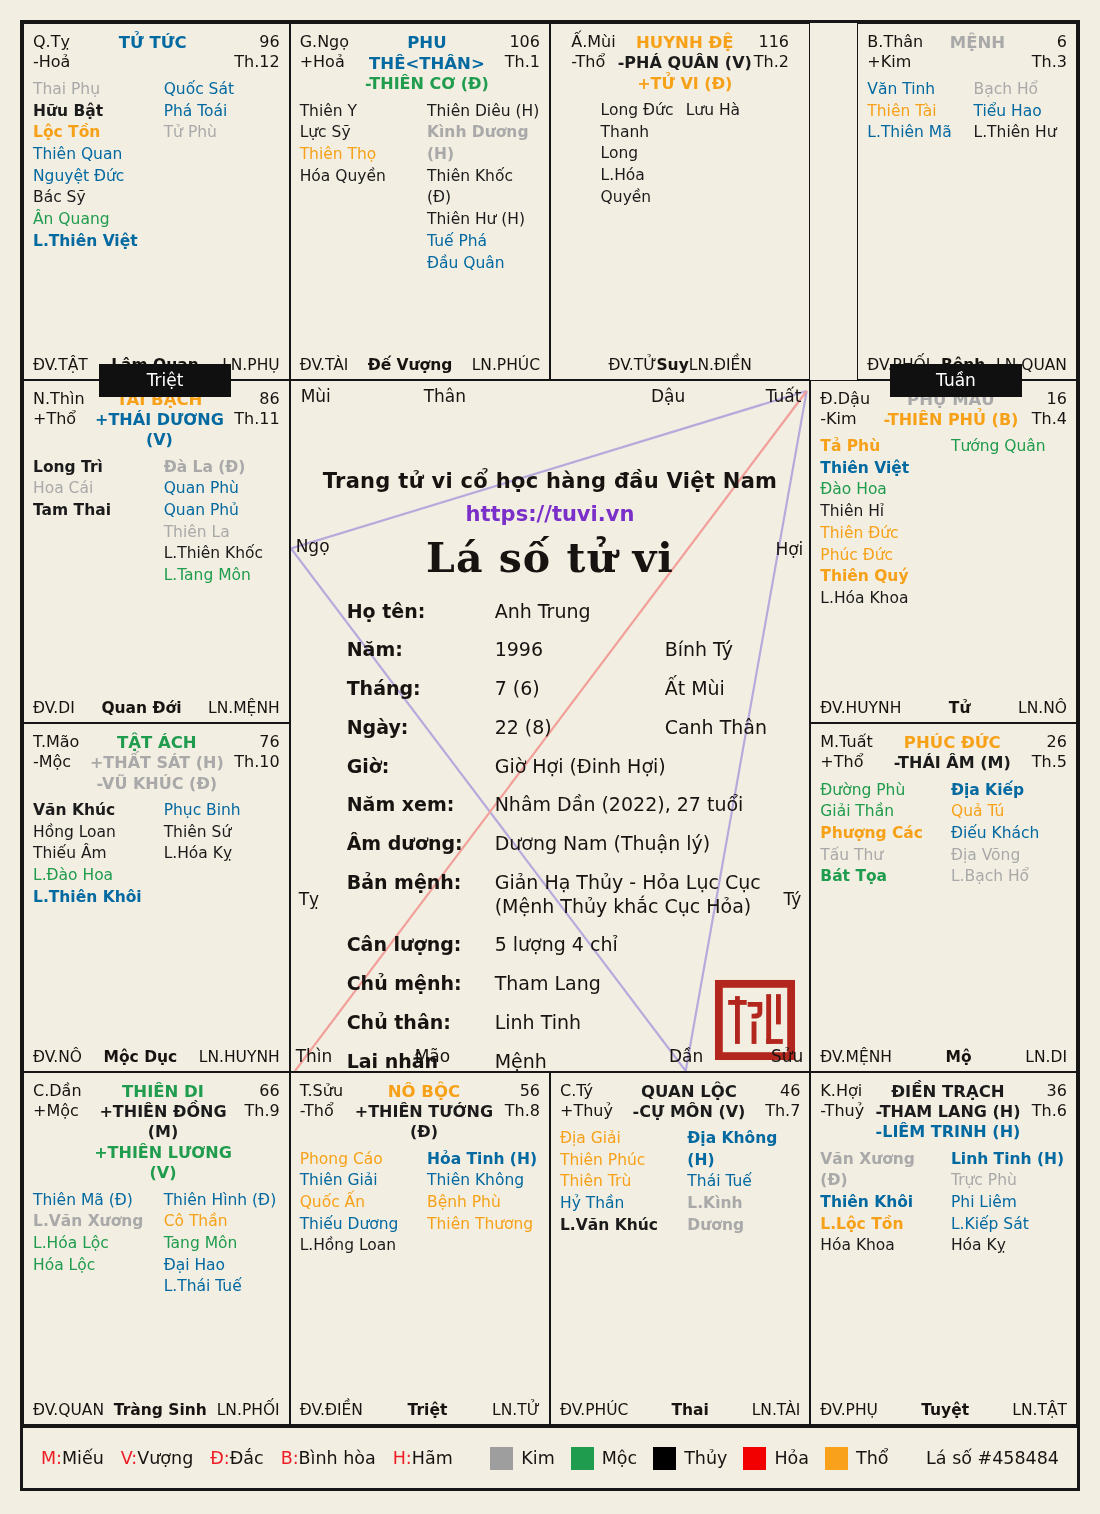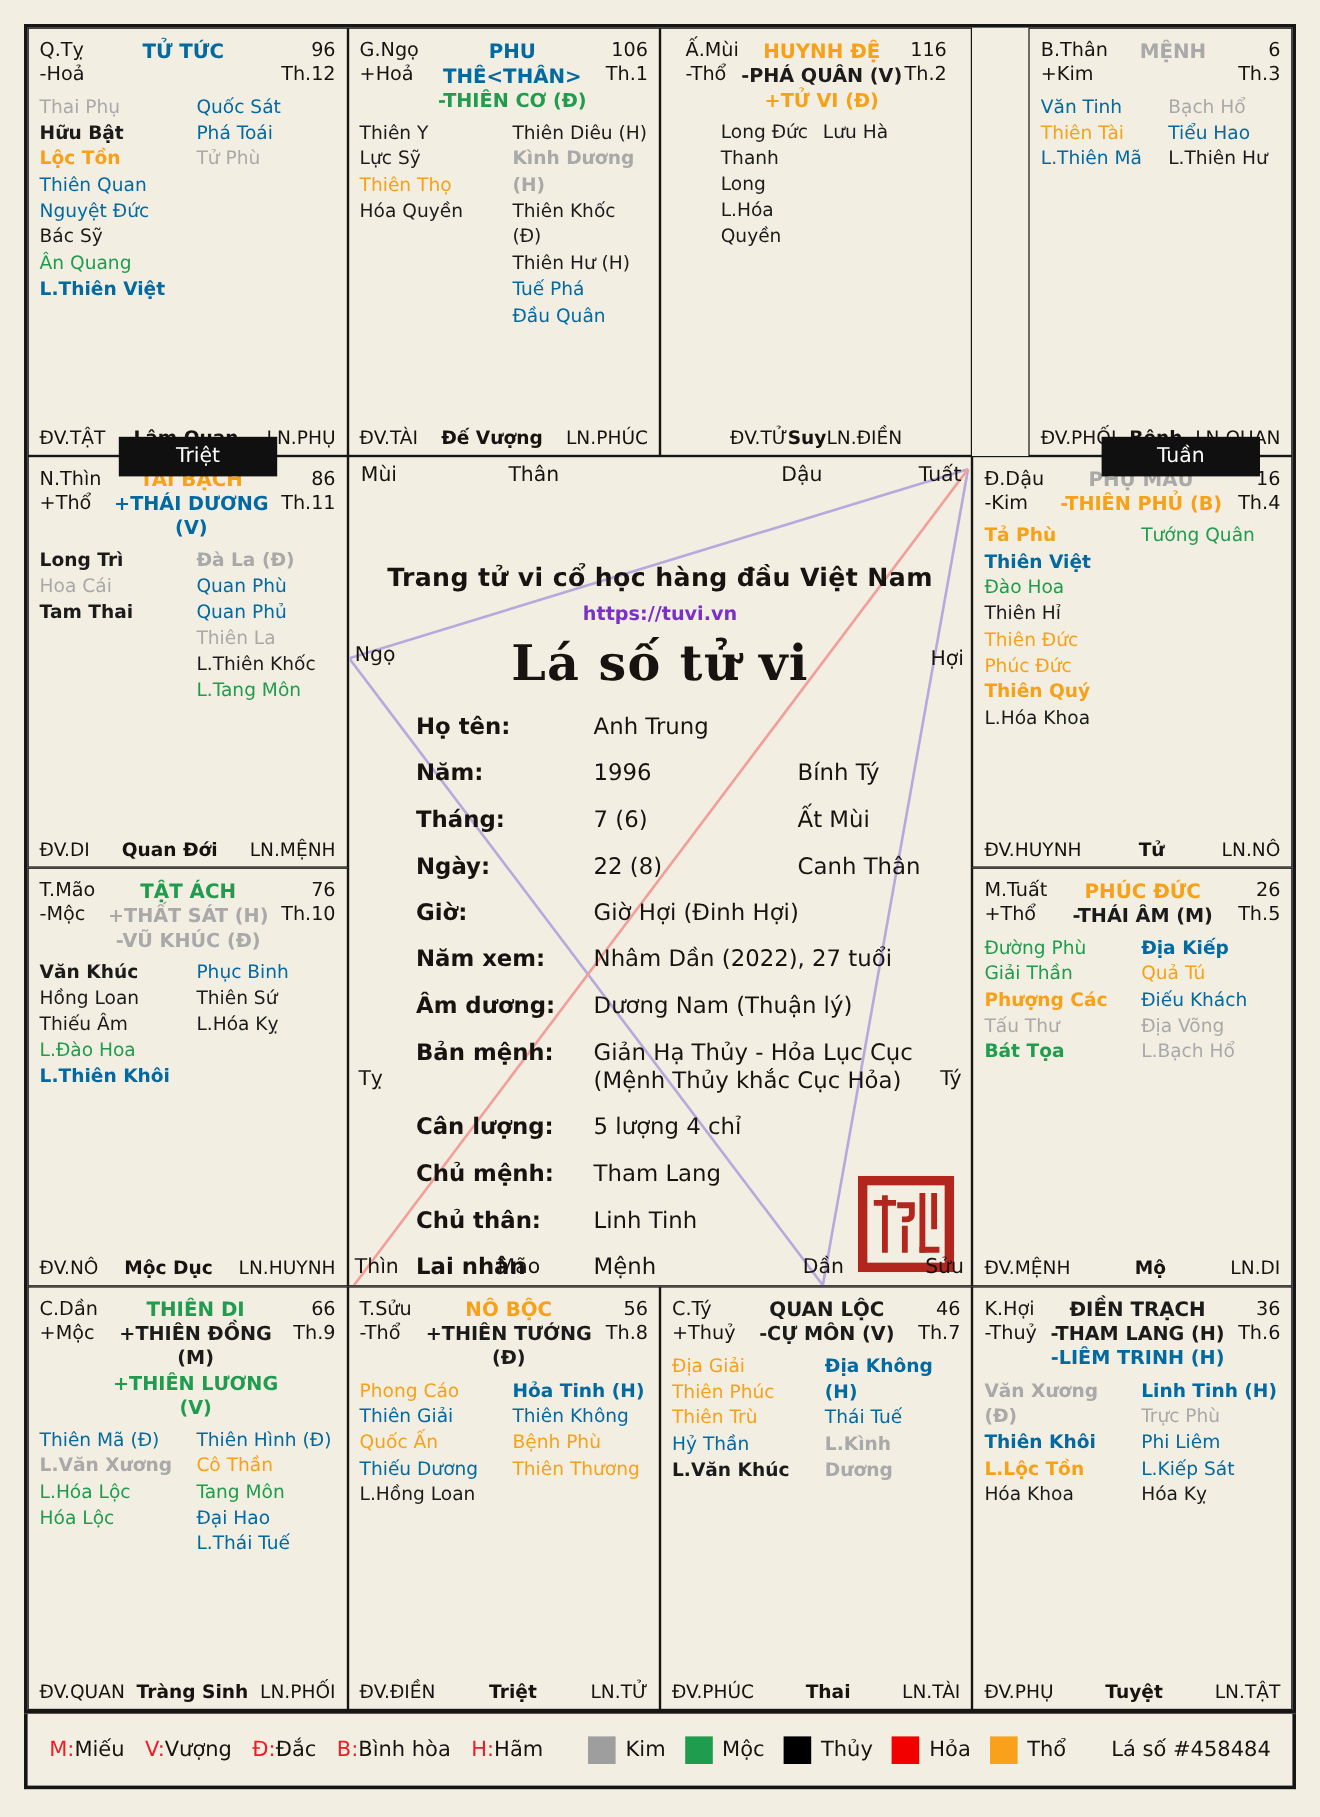--- a/index.html
+++ b/index.html
@@ -30,34 +30,34 @@
   
   .center-cell{grid-area:2/2/4/4;position:relative;padding:0;display:block;}
   .lines{position:absolute;inset:0;width:100%;height:100%;z-index:0;}
   .ring{position:absolute;font-size:17px;z-index:2;color:#171310;}
   .r0{top:5px;left:10px}.r1{top:5px;left:133px}.r2{top:5px;right:124px}.r3{top:5px;right:8px}
   .r4{top:155px;left:5px}.r5{top:158px;right:6px}
   .r6{top:508px;left:8px}.r7{top:508px;right:8px}
   .r8{bottom:5px;left:5px}.r9{bottom:5px;left:124px}.r10{bottom:5px;right:106px}.r11{bottom:5px;right:6px}
   .center-inner{position:relative;z-index:1;padding-top:88px;text-align:center;}
   .tagline{font-size:21px;font-weight:700;letter-spacing:.3px;}
-  .url{display:inline-block;font-size:16px;font-weight:700;color:#7b2fc9;margin-top:9px;text-decoration:none;}
+  .url{display:inline-block;font-size:21px;font-weight:700;color:#7b2fc9;margin-top:9px;text-decoration:none;}
   .title{font-family:"DejaVu Serif","Liberation Serif",serif;font-size:41px;font-weight:700;margin-top:8px;letter-spacing:1px;}
   .info-grid{display:grid;grid-template-columns:128px 150px auto;grid-auto-flow:row;
              text-align:left;margin:18px 28px 0 56px;row-gap:15px;column-gap:20px;
              font-size:19px;line-height:1.25;}
   .i-label{font-weight:700;grid-column:1;}
   .i-val{grid-column:2;}
   .i-val2{grid-column:3;}
   .seal{position:absolute;right:13px;bottom:10px;width:82px;height:82px;z-index:1;}
   
   .band{position:absolute;z-index:5;background:#101010;color:#fff;font-size:17px;
         text-align:center;line-height:33px;height:33px;width:132px;}
   .band-triet{top:341px;left:76px;}
-  .band-tuan{top:341px;left:895px;}
+  .band-tuan{top:341px;left:867px;}
   
   .legend{width:1060px;height:66px;margin-top:-3px;border:3px solid #161616;box-sizing:border-box;
           display:flex;align-items:center;padding:0 18px;background:#f3eee2;font-size:17.5px;}
   .lg-bright{display:flex;gap:17px;}
   .lg-elems{display:flex;gap:16px;margin:0 auto;}
   .lg-item{display:inline-flex;align-items:center;white-space:nowrap;}
   .lg-code{color:#ee1c25;font-weight:400;}
   .lg-swatch{display:inline-block;width:23px;height:23px;margin-right:8px;}
   .lg-id{white-space:nowrap;}
 </style>

